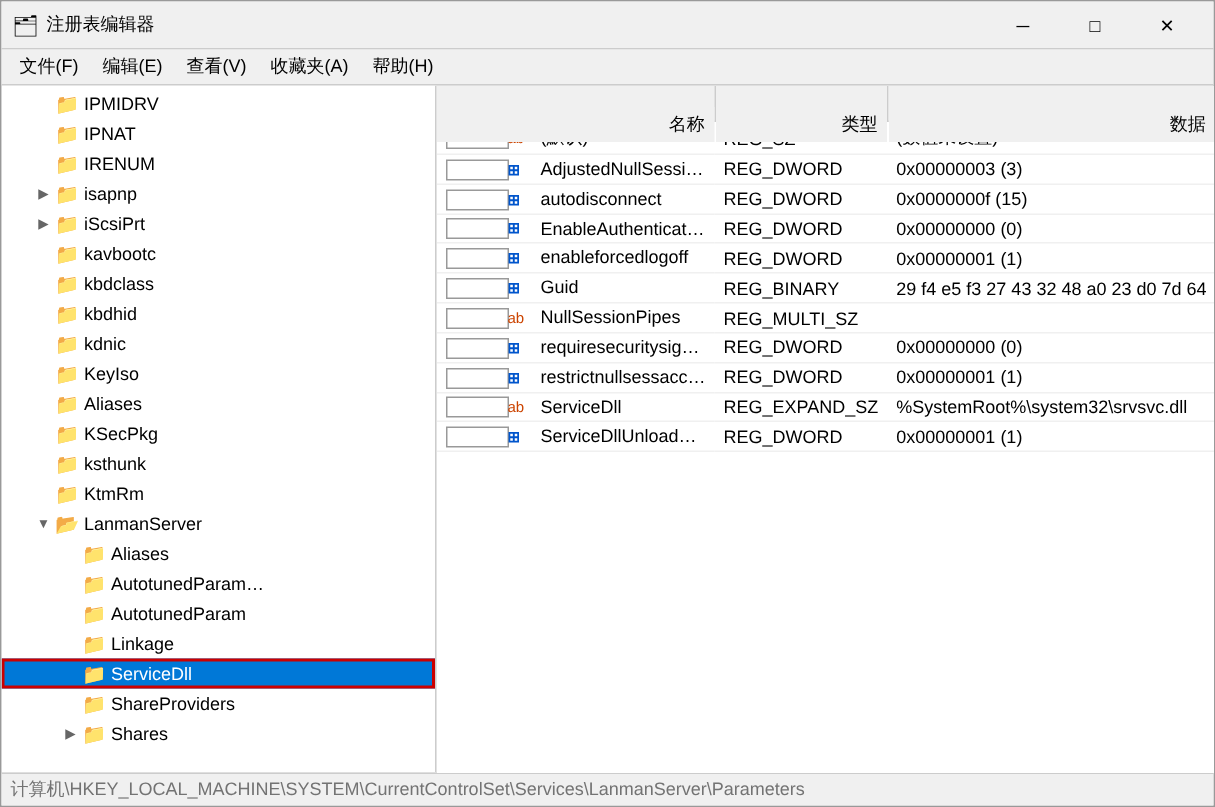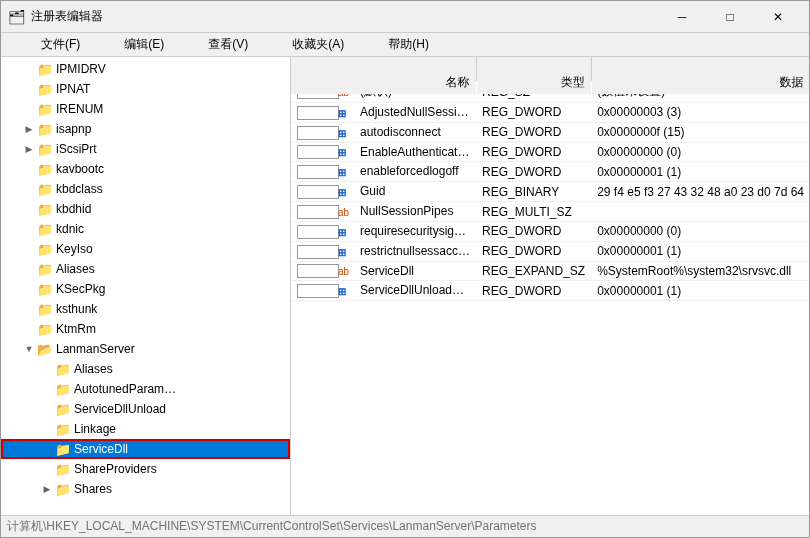--- a/index.html
+++ b/index.html
@@ -66,21 +66,20 @@
       padding: 0 4px;
       border-bottom: 1px solid #ccc;
     }
     .menu-item {
       padding: 2px 8px;
       cursor: pointer;
       height: 40px;
       display: flex;
       align-items: center;
       font-size: 12px;
-      margin-left: 28px;
     }
     .content-area {
       display: flex;
       flex: 1;
       overflow: hidden;
     }
     .tree-pane {
       width: 290px;
       border-right: 1px solid #ccc;
       background: #fff;
@@ -281,21 +280,21 @@
           <span class="tree-label">Aliases</span>
         </div>
         <div class="tree-node" style="padding-left: 38px;">
           <span class="tree-expand"></span>
           <span class="folder-icon">📁</span>
           <span class="tree-label">AutotunedParam…</span>
         </div>
         <div class="tree-node" style="padding-left: 38px;">
           <span class="tree-expand"></span>
           <span class="folder-icon">📁</span>
-          <span class="tree-label">ServiceDllUnload</span>
+          <span class="tree-label">AutotunedParam</span>
         </div>
         <div class="tree-node" style="padding-left: 38px;">
           <span class="tree-expand"></span>
           <span class="folder-icon">📁</span>
           <span class="tree-label">Linkage</span>
         </div>
         <div class="tree-node selected" style="padding-left: 38px; outline: rgb(204, 0, 0) solid 2px; outline-offset: -2px; background-color: rgb(0, 120, 215); color: rgb(255, 255, 255);">
           <span class="tree-expand"></span>
           <span class="folder-icon">📁</span>
           <span class="tree-label">ServiceDll</span>

